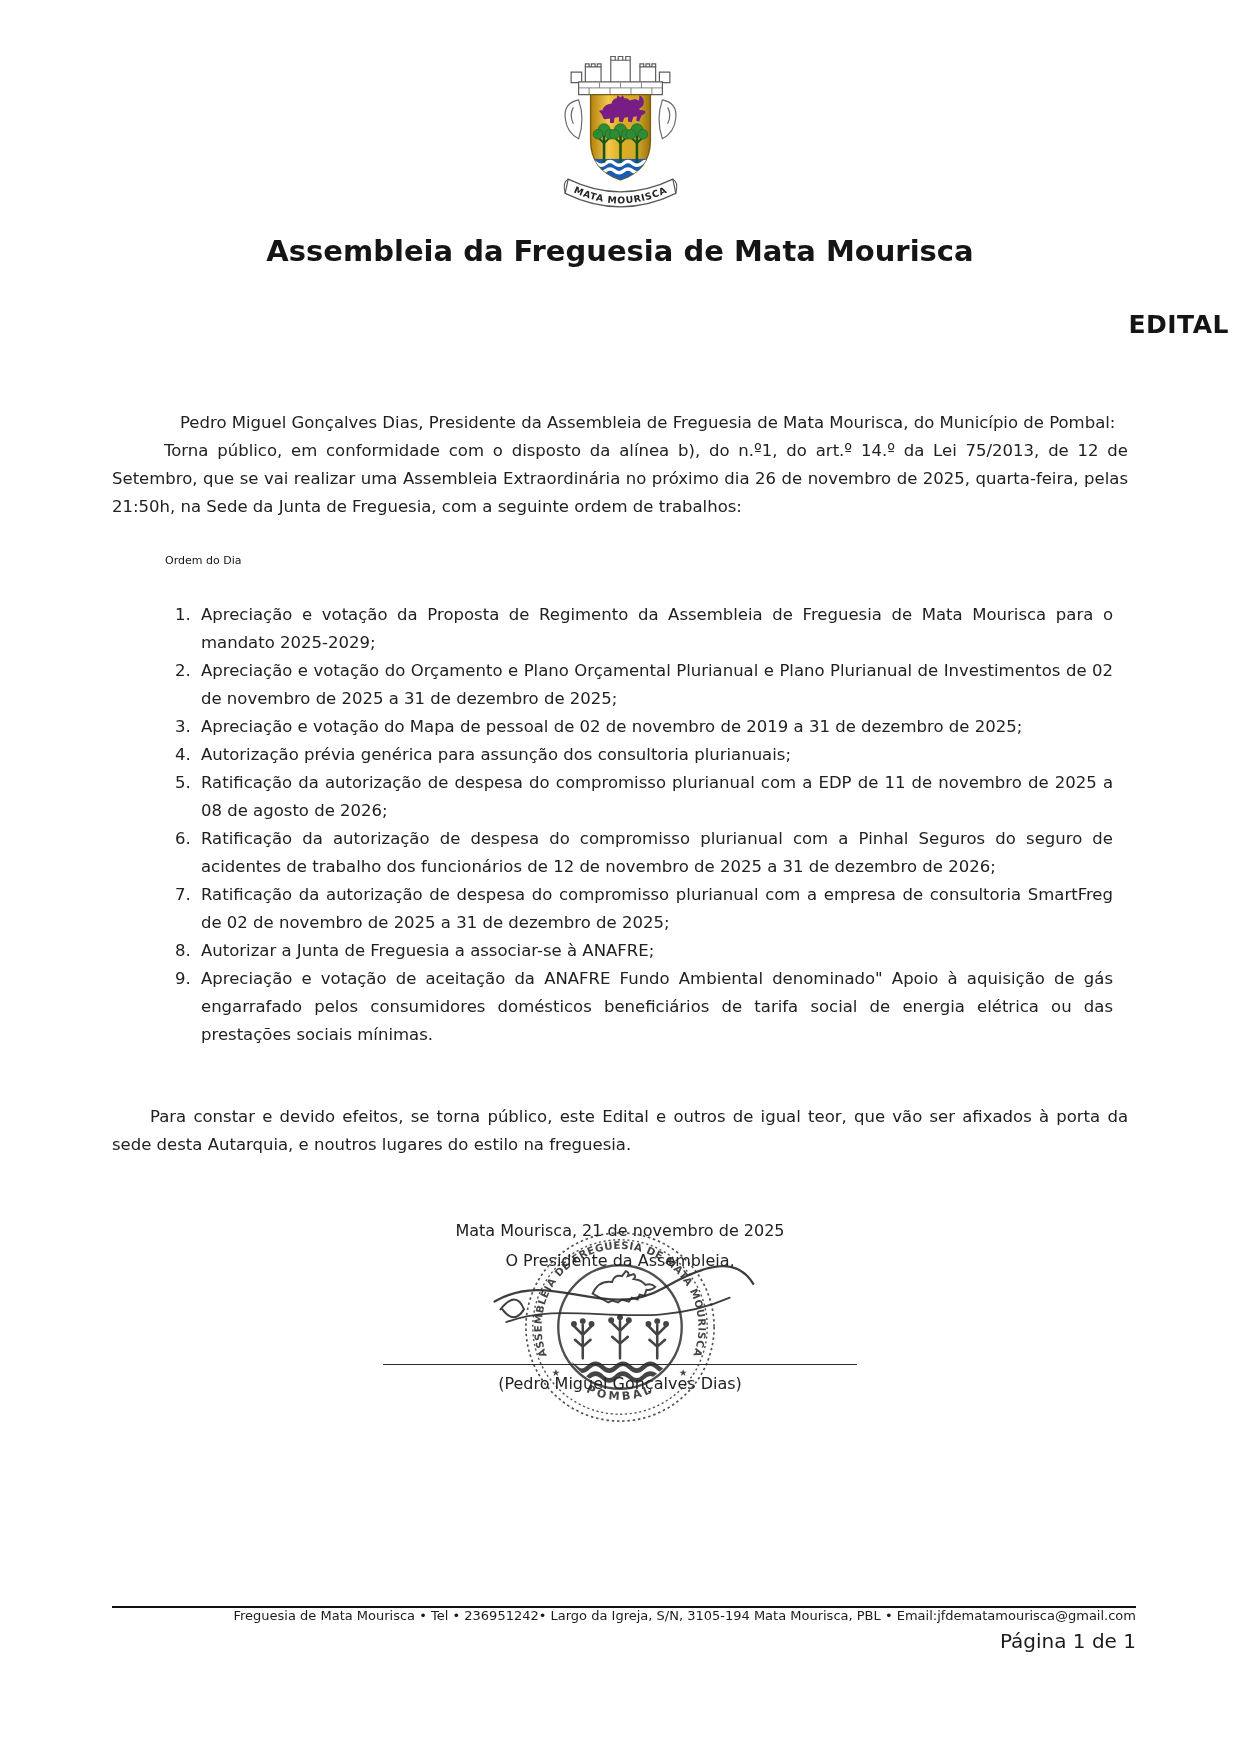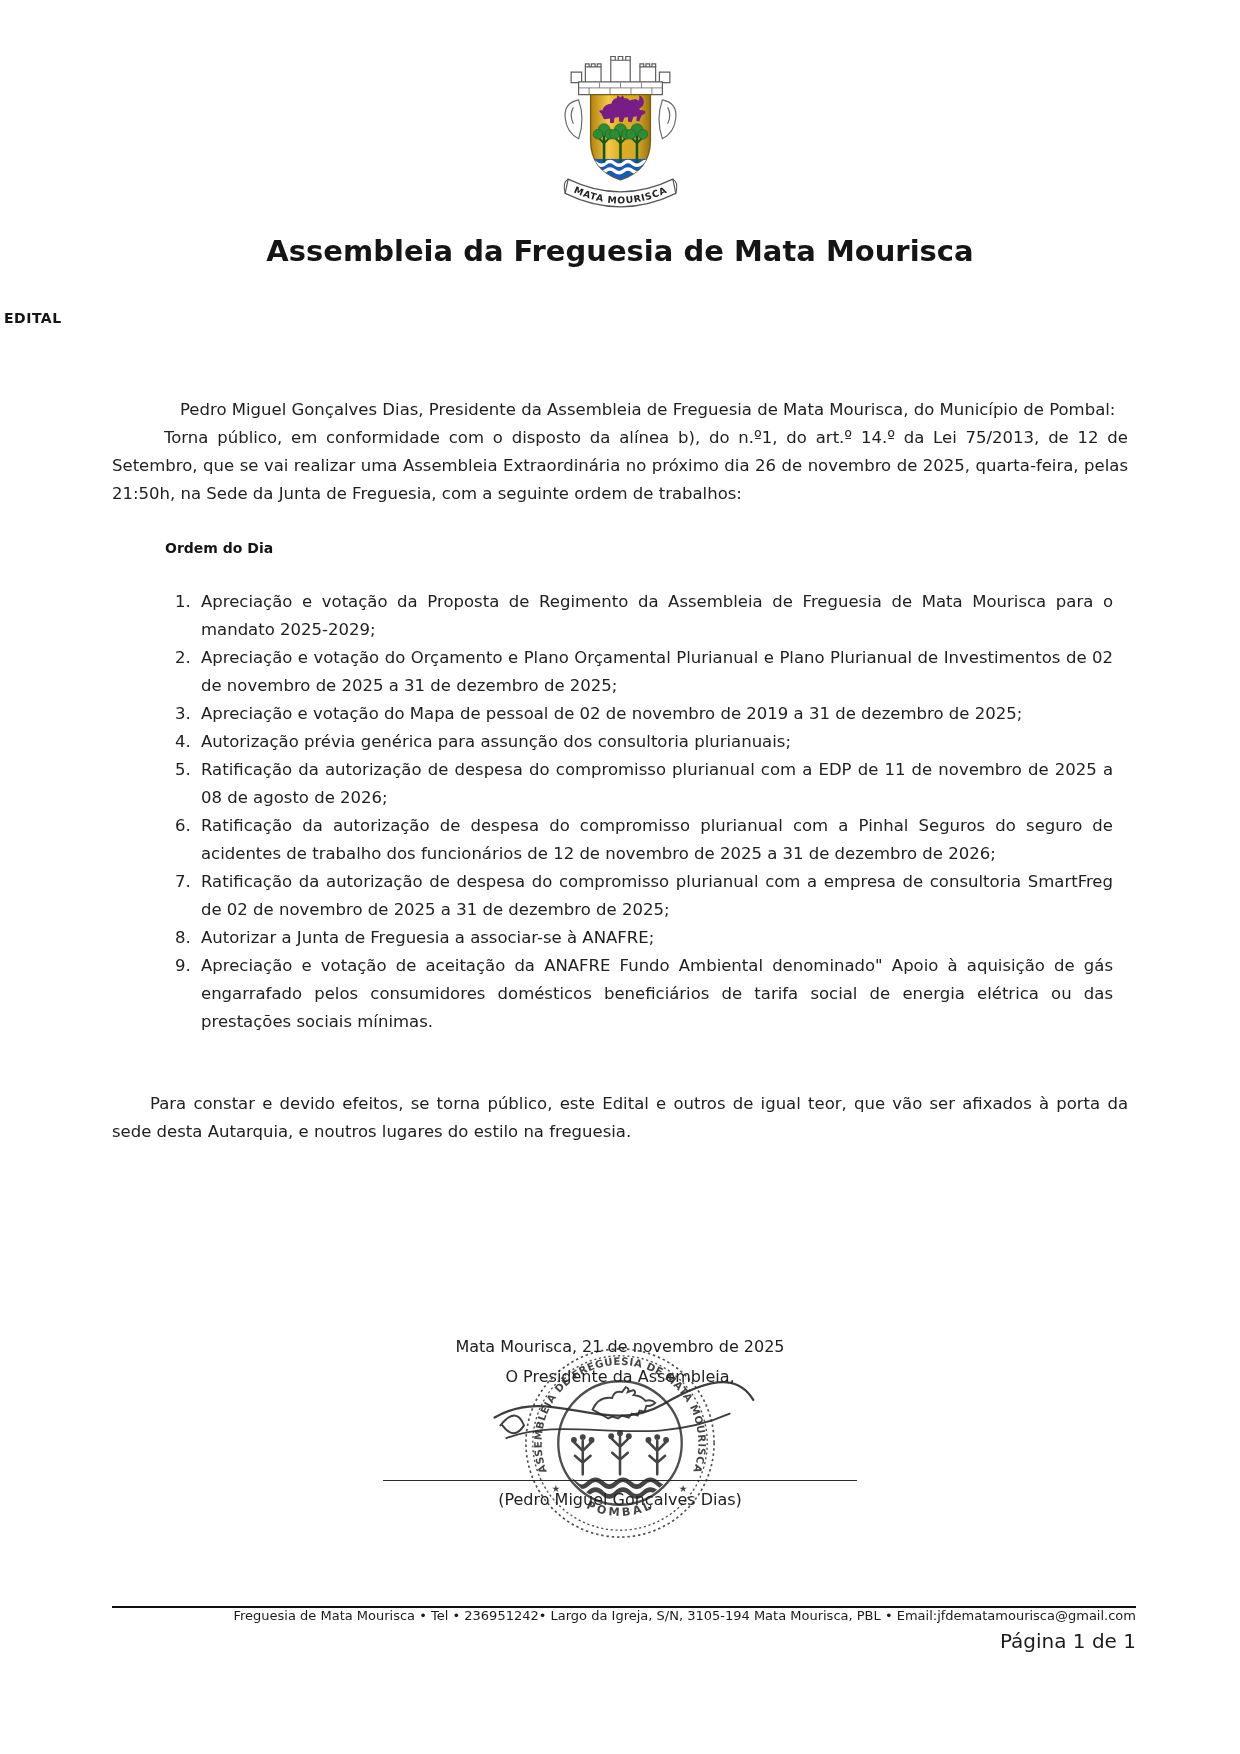--- a/index.html
+++ b/index.html
@@ -4,30 +4,30 @@
 <style>
   html,body { margin:0; padding:0; background:#fff; }
   .page {
     position:relative; width:1240px; height:1754px; background:#ffffff;
     font-family:"DejaVu Sans","Liberation Sans",sans-serif; color:#212121;
     overflow:hidden; margin:0 auto;
   }
   .crest { display:block; margin:52px auto 0; }
   .doc-title { text-align:center; font-size:29px; font-weight:bold; color:#151515;
     margin:10px 0 0; font-family:"DejaVu Sans","Liberation Sans",sans-serif; }
-  .doc-subtitle { text-align:left; font-size:14px; font-weight:bold; color:#151515;
-    margin:42px 4px 0; letter-spacing:0.5px; }
+  .doc-subtitle { text-align:right; font-size:25px; font-weight:bold; color:#151515;
+    margin:42px 11px 0; letter-spacing:0.5px; }
   .body-text { margin:70px 112px 0; font-size:16.5px; line-height:28px; text-align:justify; }
   .p-intro1 { margin:0; text-indent:68px; }
   .p-intro2 { margin:0; text-indent:52px; }
-  .agenda-heading { font-size:14px; font-weight:bold; color:#151515; margin:26px 0 26px 53px; }
+  .agenda-heading { font-size:11px; font-weight:normal; color:#151515; margin:26px 0 26px 53px; }
   ol.agenda { margin:15px; padding:0 0 0 69px; }
   ol.agenda li { padding-left:5px; margin:0; text-align:justify; }
   .p-closing { margin:54px 0 0; text-indent:38px; }
-  .sig-block { position:absolute; top:1332px; left:112px; right:112px; text-align:center;
+  .sig-block { position:absolute; top:1216px; left:112px; right:112px; text-align:center;
     font-size:16px; line-height:30px; color:#212121; }
   .stamp-wrap { position:absolute; top:13px; left:50%; transform:translateX(-50%); pointer-events:none; }
   .sig-line { width:474px; margin:88px auto 0; border-top:1.6px solid #2b2b2b; height:0; }
   .sig-name { margin-top:4px; }
   .page-footer { position:absolute; top:1606px; left:112px; right:104px; }
   .footer-rule { border-top:2.2px solid #101010; height:0; }
   .footer-contact { text-align:right; font-size:13px; color:#1b1b1b; }
   .footer-page { text-align:right; font-size:20px; margin-top:6px; color:#1b1b1b; }
   svg text { font-family:"DejaVu Sans","Liberation Sans",sans-serif; }
 </style>

